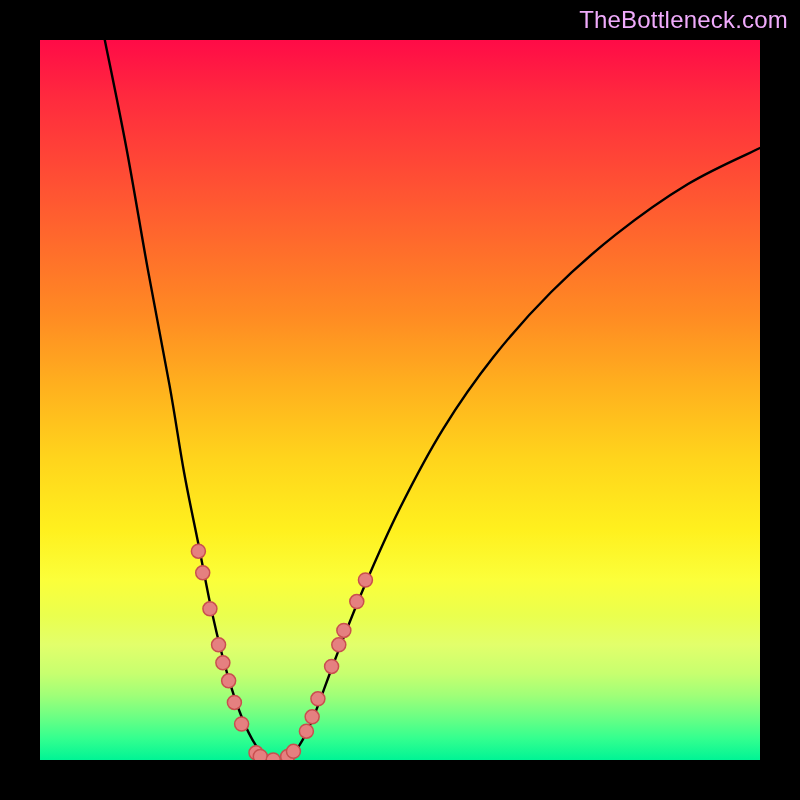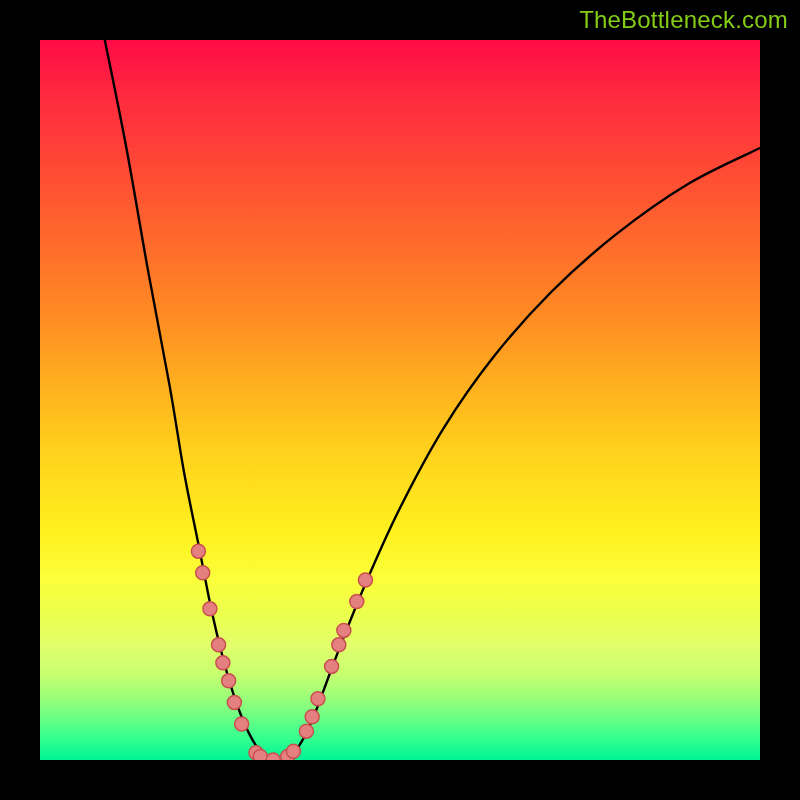--- a/index.html
+++ b/index.html
@@ -40,21 +40,21 @@
       #a0ff78 91%,
       #6cff84 94%,
       #34ff8f 97%,
       #00f495 100%
     );
   }
   .attribution {
     position: absolute;
     top: 6px;
     right: 12px;
-    color: #84cc16;
+    color: #f0abfc;
     font-size: 24px;
     font-weight: 400;
     letter-spacing: 0.2px;
     user-select: none;
   }
   svg.overlay {
     position: absolute;
     left: 0;
     top: 0;
     width: 720px;

